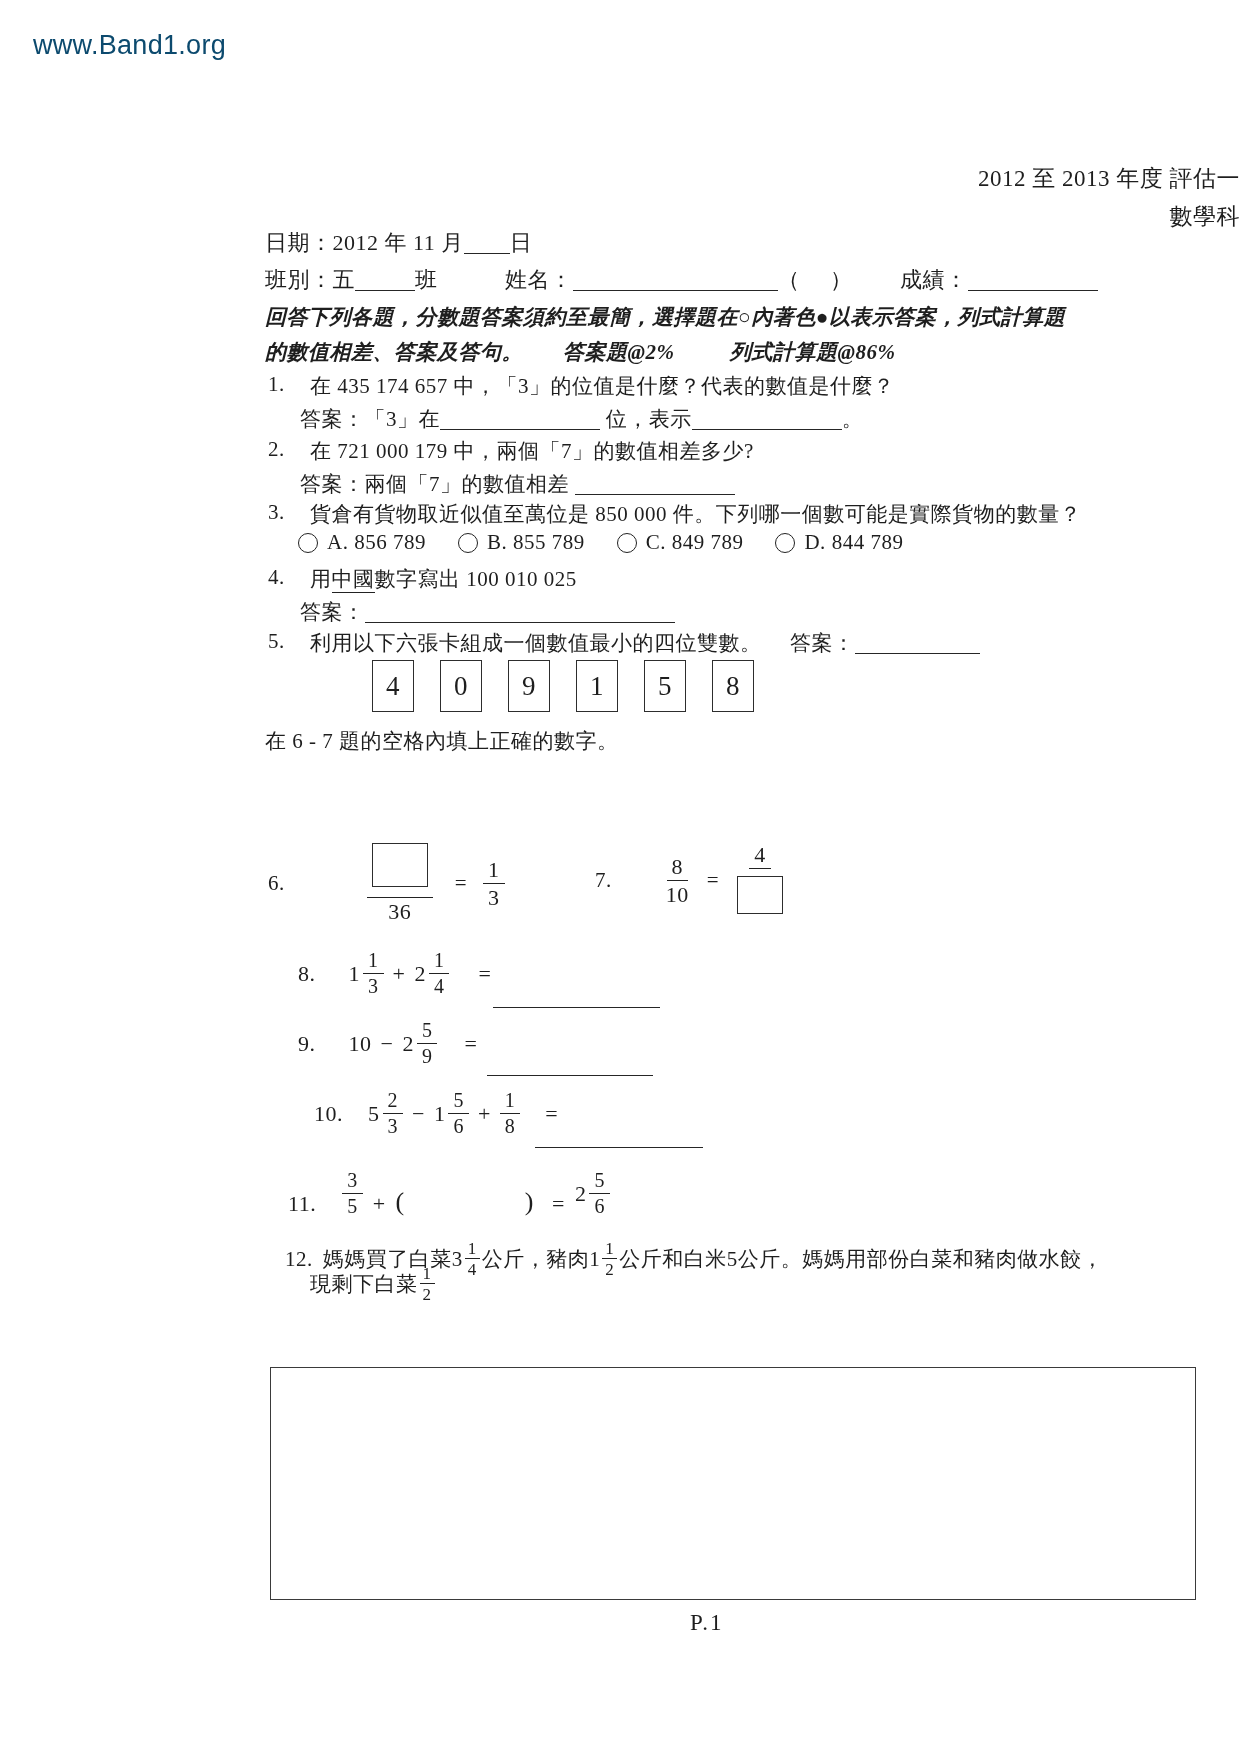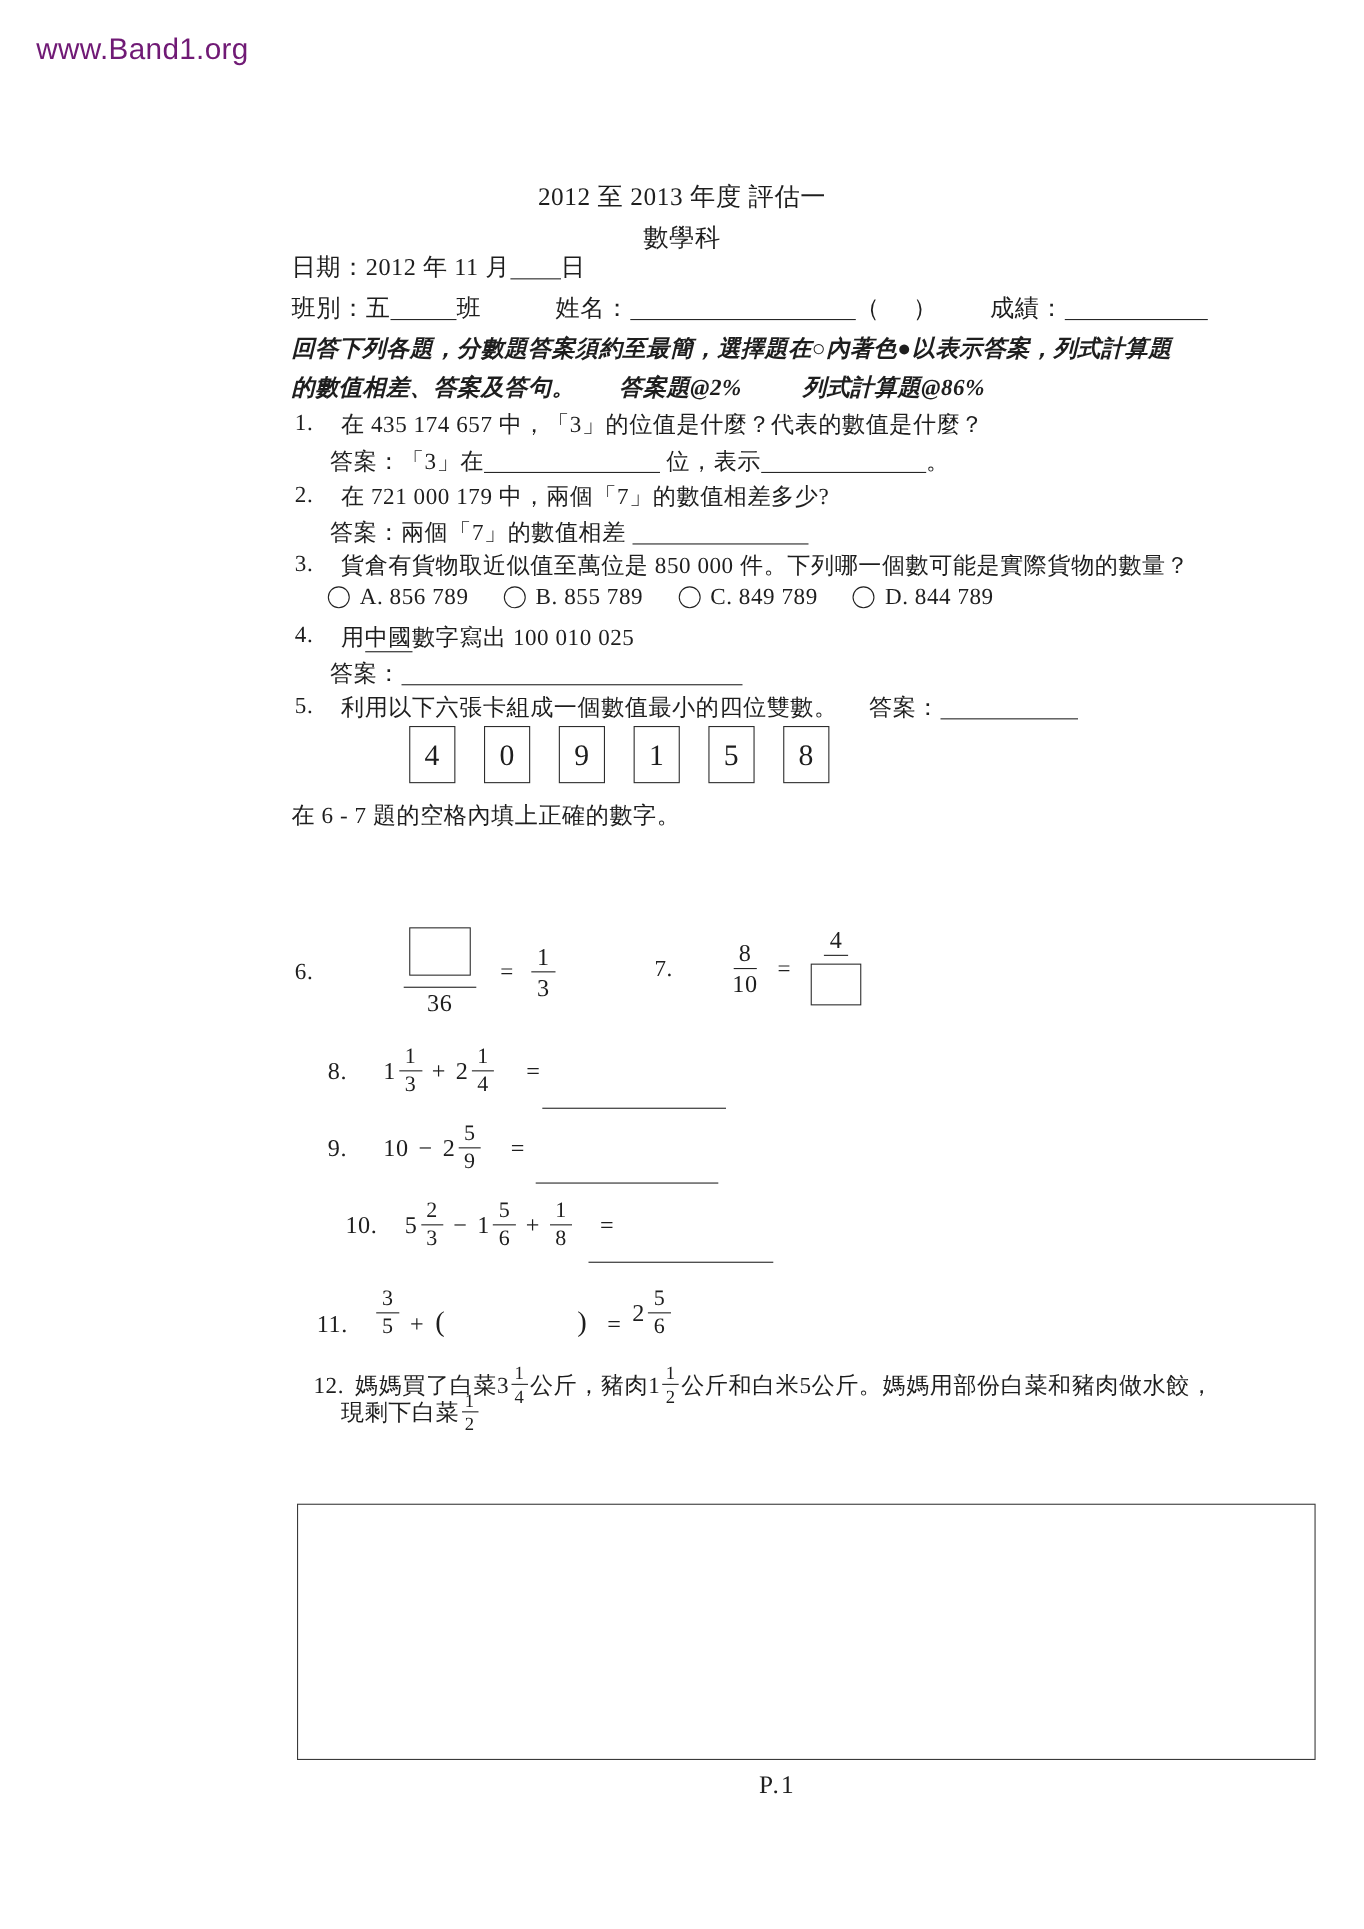--- a/index.html
+++ b/index.html
@@ -6,23 +6,23 @@
   .page{
     position:relative;width:1240px;height:1754px;background:#ffffff;
     font-family:"Liberation Serif","DejaVu Serif",serif;
     color:#1e1e1e;font-size:21px;letter-spacing:0.5px;
     overflow:hidden;margin:0 auto;
   }
   .abs{position:absolute;white-space:nowrap;}
   .watermark{
     position:absolute;left:33px;top:30px;
     font-family:"Liberation Sans","DejaVu Sans",sans-serif;
-    font-size:27px;color:#701a75;letter-spacing:0.3px;
-  }
-  .center{width:100%;text-align:center;font-family:Liberation Serif, serif;}
+    font-size:27px;color:#0c4a6e;letter-spacing:0.3px;
+  }
+  .center{width:100%;text-align:right;font-family:Liberation Serif, serif;}
   .title{font-size:23px;}
   .bold{font-weight:700;font-style:italic;}
   .blank{
     display:inline-block;border-bottom:1.7px solid #262626;
     height:0.9em;vertical-align:-4px;
   }
   .row{display:flex;align-items:center;}
   .frac{
     display:inline-flex;flex-direction:column;align-items:center;
     vertical-align:middle;line-height:1.05;font-size:20px;

